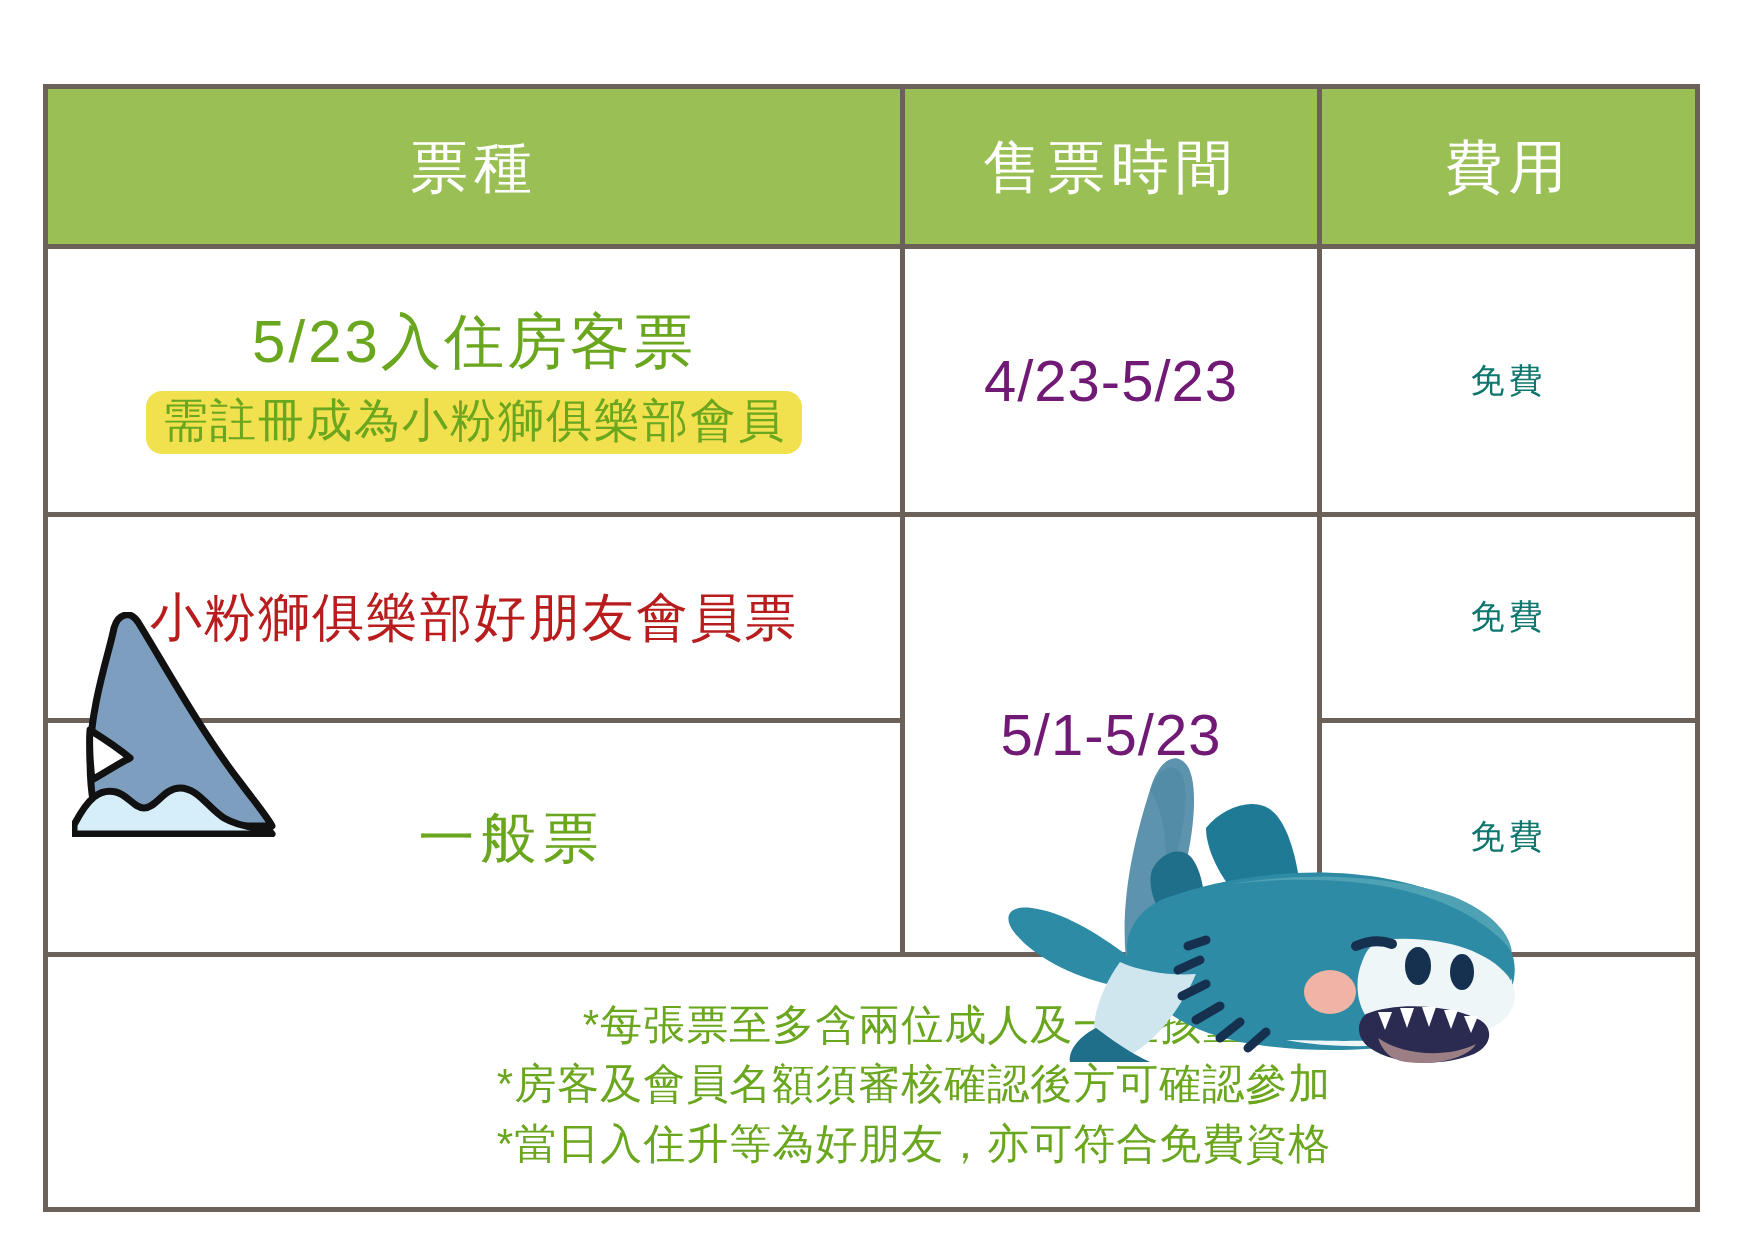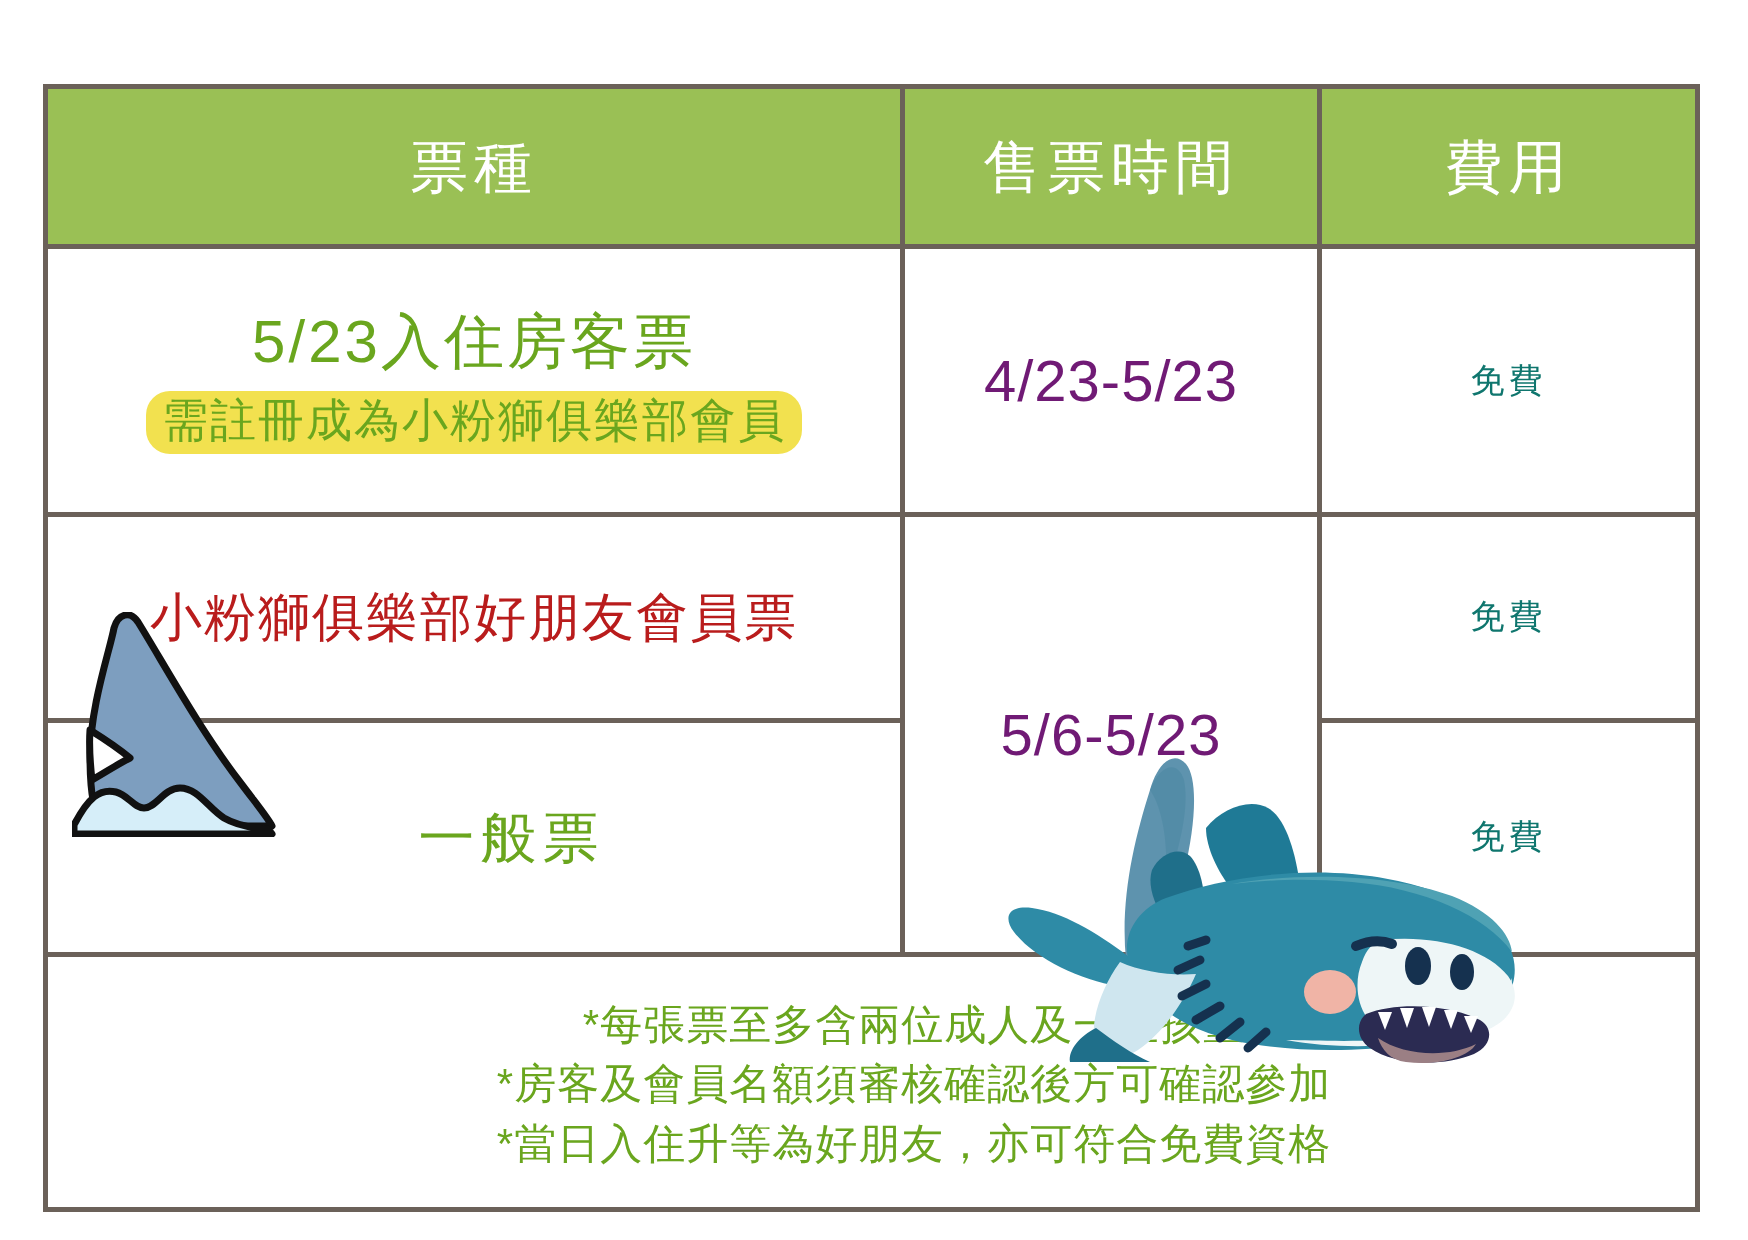--- a/index.html
+++ b/index.html
@@ -88,21 +88,21 @@
     display: block;
     text-align: center;
   }
   .highlight {
     display: inline-block;
     background: #f2e14f;
     color: #6aa61e;
     font-size: 46px;
     letter-spacing: 2px;
     padding: 4px 16px 8px 16px;
-    border-radius: 24px;
+    border-radius: 16px;
     line-height: 1.1;
   }
   .row2-label {
     display: block;
     font-size: 52px;
     color: #b91c1c;
     letter-spacing: 2px;
     line-height: 1.1;
   }
   .row3-label {
@@ -181,21 +181,21 @@
           </span>
         </td>
         <td class="cell-date">4/23-5/23</td>
         <td class="cell-fee">免費</td>
       </tr>
 
       <tr class="t-row2">
         <td class="cell-green">
           <span class="row2-label">小粉獅俱樂部好朋友會員票</span>
         </td>
-        <td class="cell-date" rowspan="2">5/6-5/23</td>
+        <td class="cell-date" rowspan="2">5/1-5/23</td>
         <td class="cell-fee">免費</td>
       </tr>
 
       <tr class="t-row3">
         <td class="cell-green">
           <span class="row3-label">一般票</span>
         </td>
         <td class="cell-fee">免費</td>
       </tr>
 

